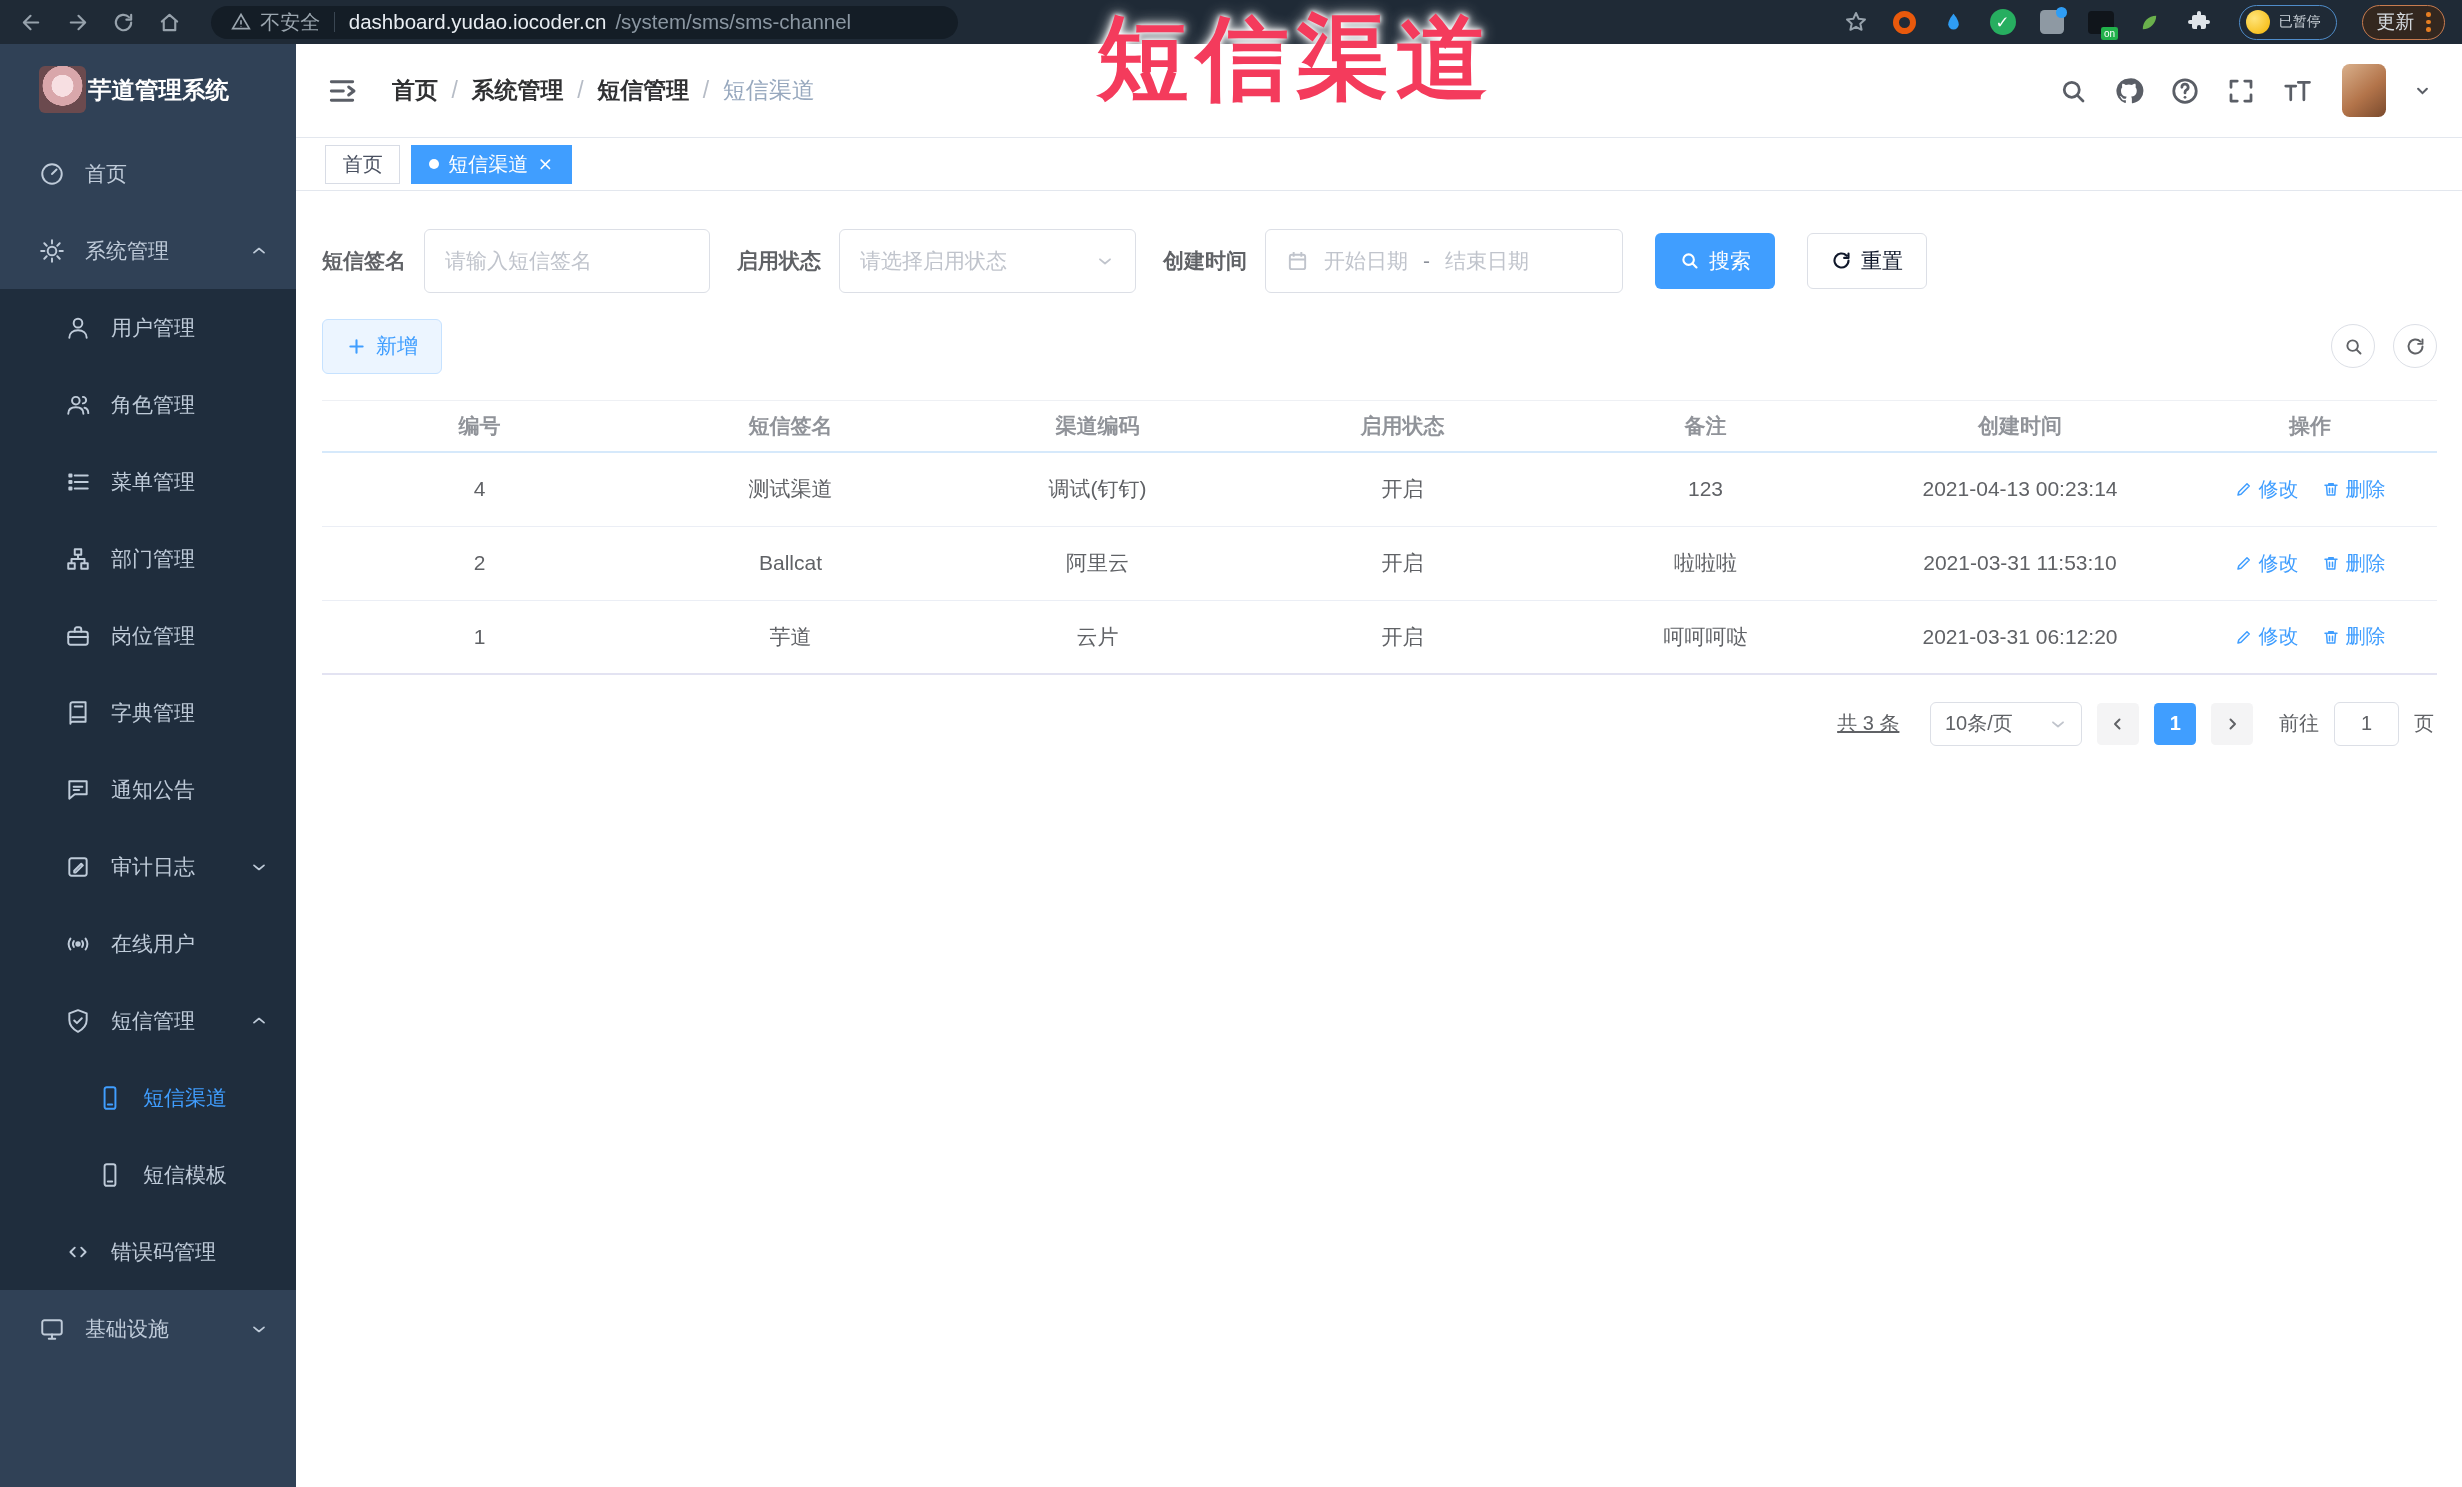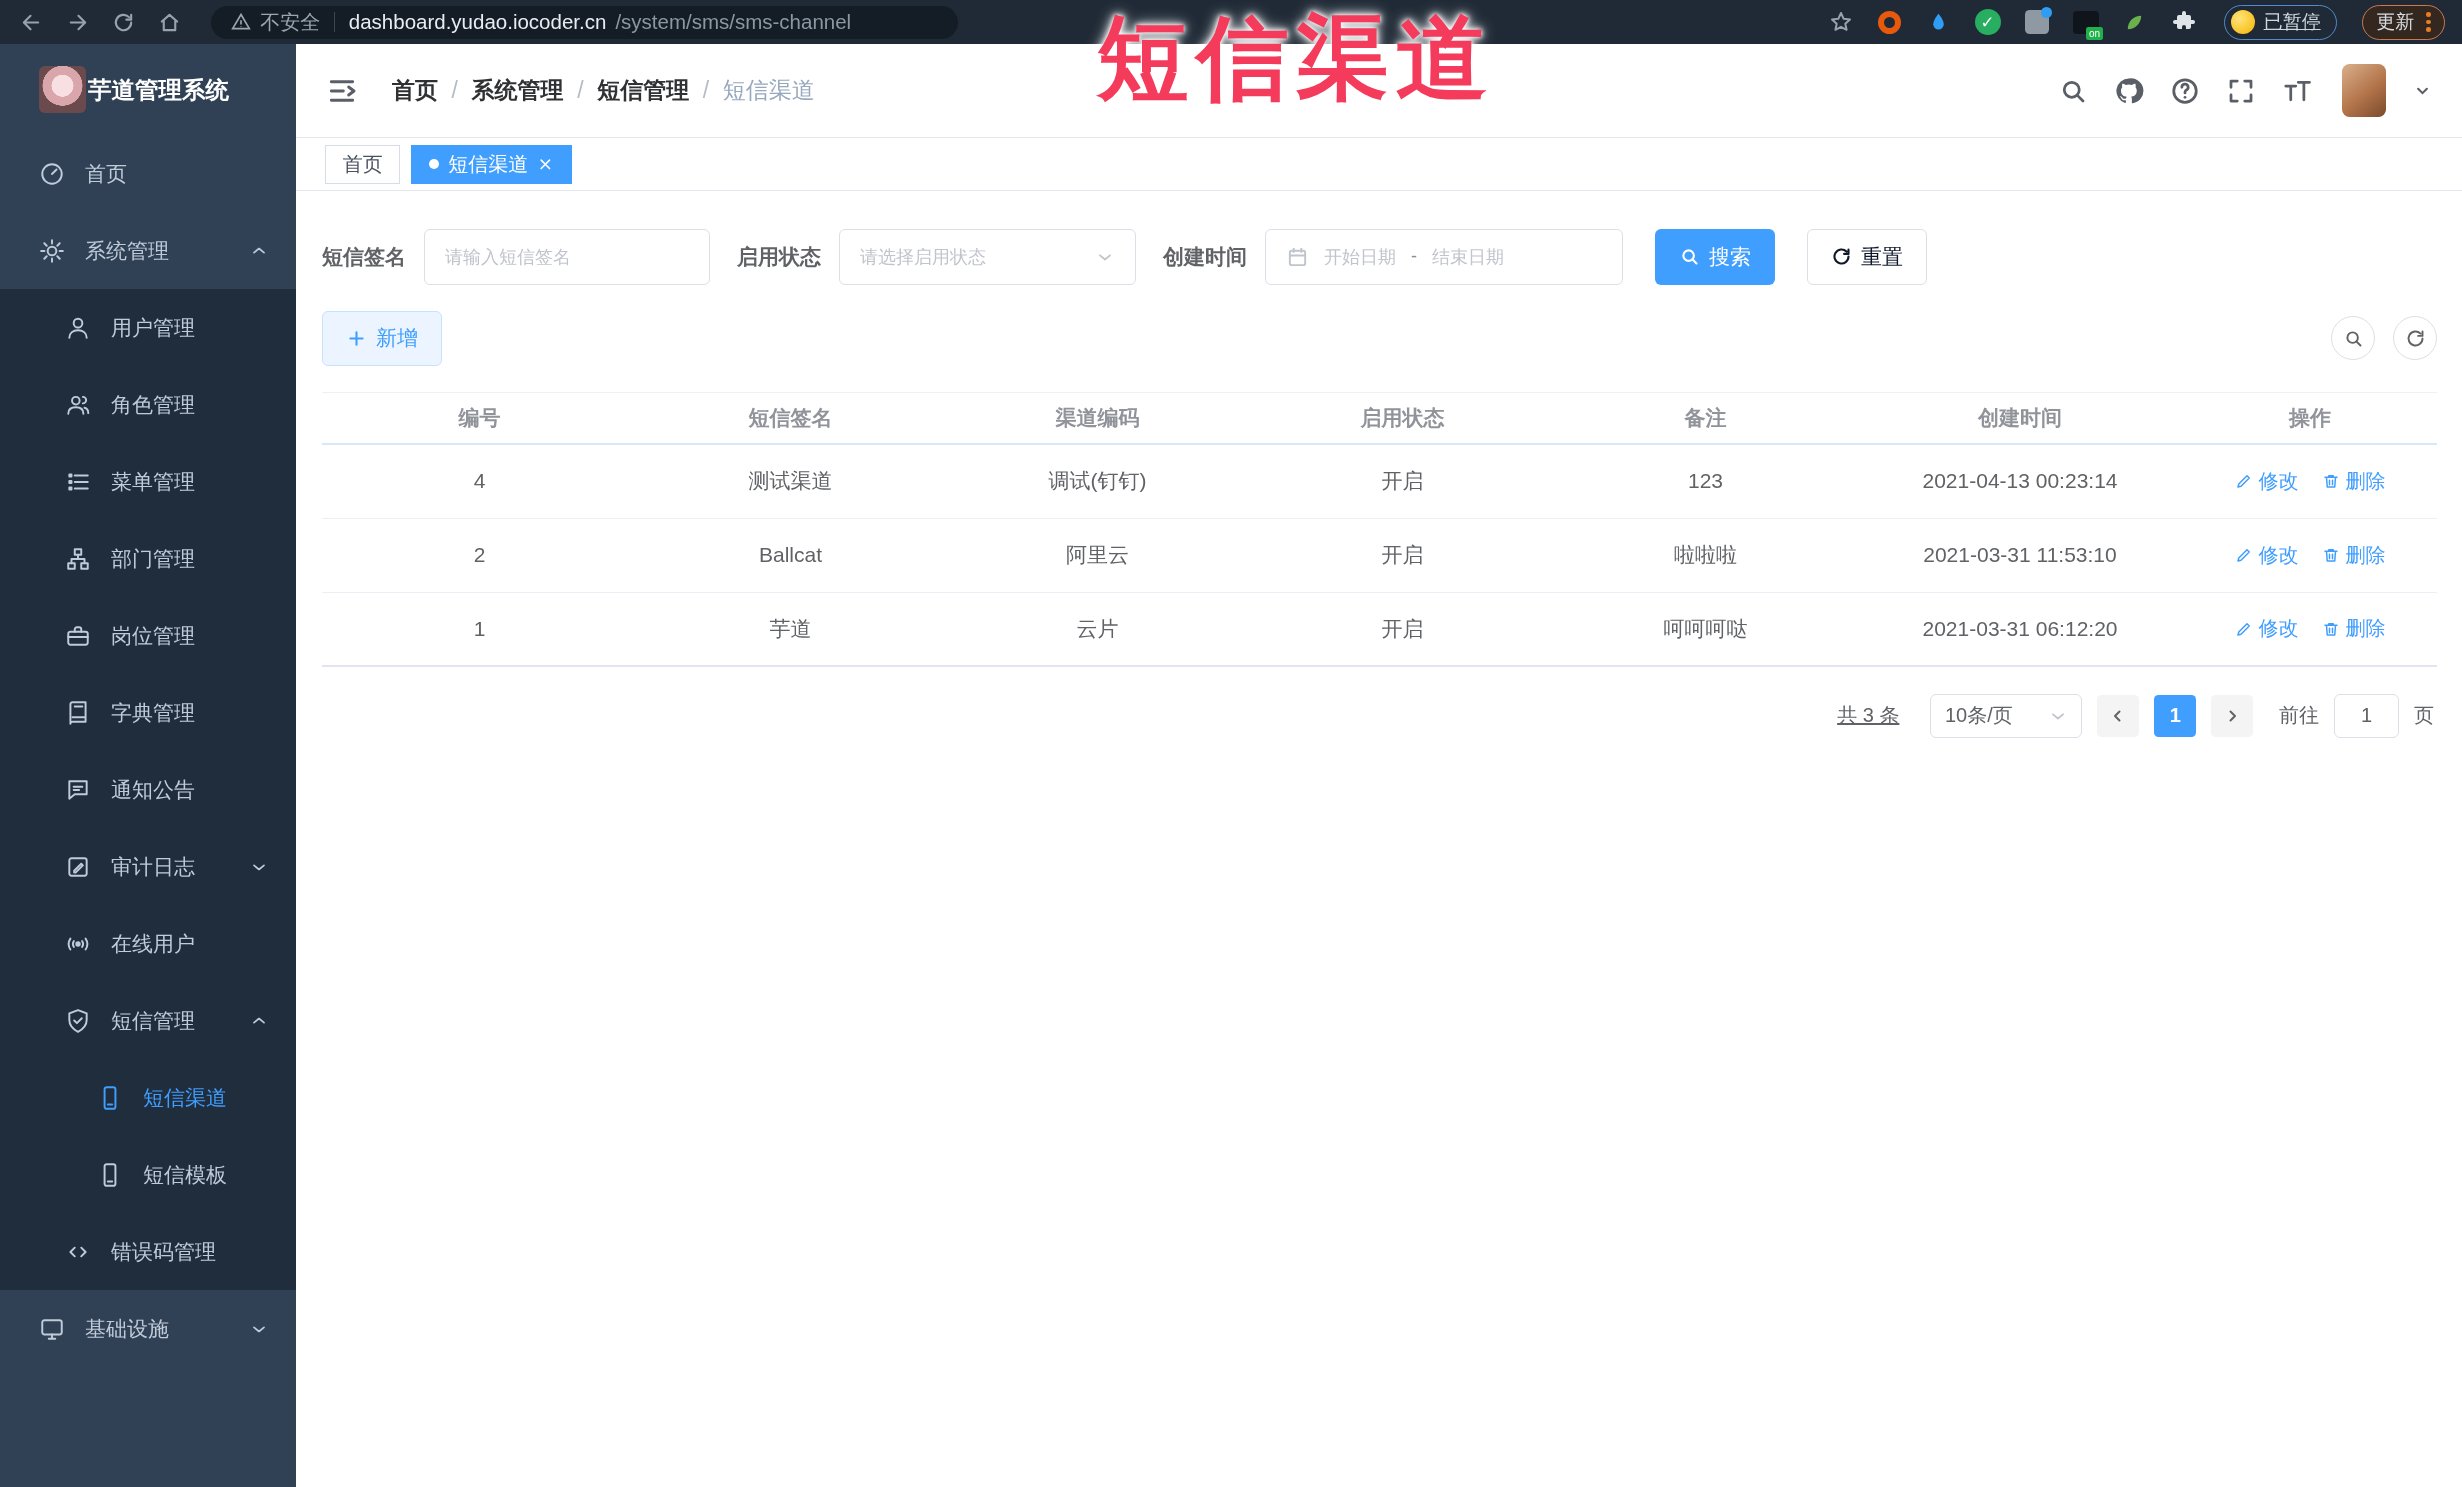--- a/index.html
+++ b/index.html
@@ -24,21 +24,21 @@
   .drop svg { width:21px; height:21px; }
   .gcheck { width:26px; height:26px; border-radius:50%; background:#27ae60; color:#fff; font-size:16.7px; display:flex; align-items:center; justify-content:center; font-weight:bold; }
   .gridic { width:24px; height:24px; border-radius:4.5px; background:#8e99a3; position:relative; }
   .gridic::after { content:""; position:absolute; right:-3px; top:-3px; width:10.6px; height:10.6px; border-radius:50%; background:#2f9df4; }
   .onic { width:26px; height:23px; border-radius:3.8px; background:#10151b; position:relative; }
   .onic::after { content:"on"; position:absolute; right:-4.5px; bottom:-6px; background:#21b14b; color:#fff; font-size:10px; padding:0.8px 3px; border-radius:2.3px; }
   .sprout svg { width:23px; height:23px; }
   .puzzle svg { width:24px; height:24px; fill:#dfe4e9; }
   .paused-pill { height:35px; border:1.5px solid #4f8cc9; border-radius:19px; display:flex; align-items:center; gap:9px; padding:0 15px 0 6px; margin-left:7.6px; }
   .emoji { width:24px; height:24px; border-radius:50%; background:radial-gradient(circle at 35% 35%, #ffe47a, #f4b400); }
-  .paused-label { color:#cfd6dd; font-size:19px;text-decoration:underline; }
+  .paused-label { color:#cfd6dd; font-size:14px; }
   .update-pill { height:35px; border:1.5px solid #c77b4f; background:#33271f; border-radius:19px; display:flex; align-items:center; gap:12px; padding:0 13.6px; margin-left:9px; }
   .update-label { color:#d4dae0; font-size:19px; }
   .kebab { display:flex; flex-direction:column; gap:3px; }
   .kebab i { width:4.5px; height:4.5px; border-radius:50%; background:#e67e22; }
 
   
   .overlay-title { position:absolute; left:1097px; top:-3px; z-index:99; font-size:92px; font-weight:700; color:#f43b5c; letter-spacing:7.6px;
     text-shadow:0 0 4.5px #fff, 0 0 9px #fff, 0 0 15px rgba(255,255,255,.9); }
 
   
@@ -72,21 +72,21 @@
   .tabbar { height:53px; display:flex; align-items:center; gap:10.6px; padding:0 29px; border-bottom:1.5px solid #e3e7ee; }
   .tab { height:39px; display:flex; align-items:center; gap:9px; padding:0 16.7px; border:0.8px solid #d8dce5; background:#fff; color:#495060; font-size:20px; cursor:pointer; }
   .tab.active { background:#409EFF; border-color:#409EFF; color:#fff; }
   .tab-dot { width:10.6px; height:10.6px; border-radius:50%; background:#fff; }
   .tab-close svg { width:16.7px; height:16.7px; stroke:#fff; stroke-width:2.4; stroke-linecap:round; }
 
   .content { padding:21px 26px 0 26px; }
 
   .filters { display:flex; align-items:center; margin-top:16.7px; }
   .f-label { font-size:21px; font-weight:700; color:#606266; margin-right:18px; white-space:nowrap; }
-  .box { height:56px; border:1.5px solid #dcdfe6; border-radius:6px; background:#fff; display:flex; align-items:center; padding:0 20px; font-size:18px; }
+  .box { height:64px; border:1.5px solid #dcdfe6; border-radius:6px; background:#fff; display:flex; align-items:center; padding:0 20px; font-size:21px; }
   .ph { color:#c0c4cc; }
   .f-input { width:286px; margin-right:27px; }
   .f-select { width:297px; justify-content:space-between; margin-right:27px; }
   .sel-caret svg { width:20px; height:20px; stroke:#c0c4cc; fill:none; stroke-width:2.2; stroke-linecap:round; stroke-linejoin:round; }
   .f-range { width:358px; gap:15px; margin-right:32px; }
   .cal svg { width:23px; height:23px; stroke:#c0c4cc; fill:none; stroke-width:2; }
   .range-sep { color:#8a8f99; }
   .btn { height:56px; border-radius:6px; display:flex; align-items:center; gap:9px; font-size:21px; padding:0 23px; cursor:pointer; border:1.5px solid transparent; }
   .btn svg { width:21px; height:21px; stroke:currentColor; fill:none; stroke-width:2.4; stroke-linecap:round; stroke-linejoin:round; }
   .btn-search { background:#409EFF; color:#fff; margin-right:32px; }

